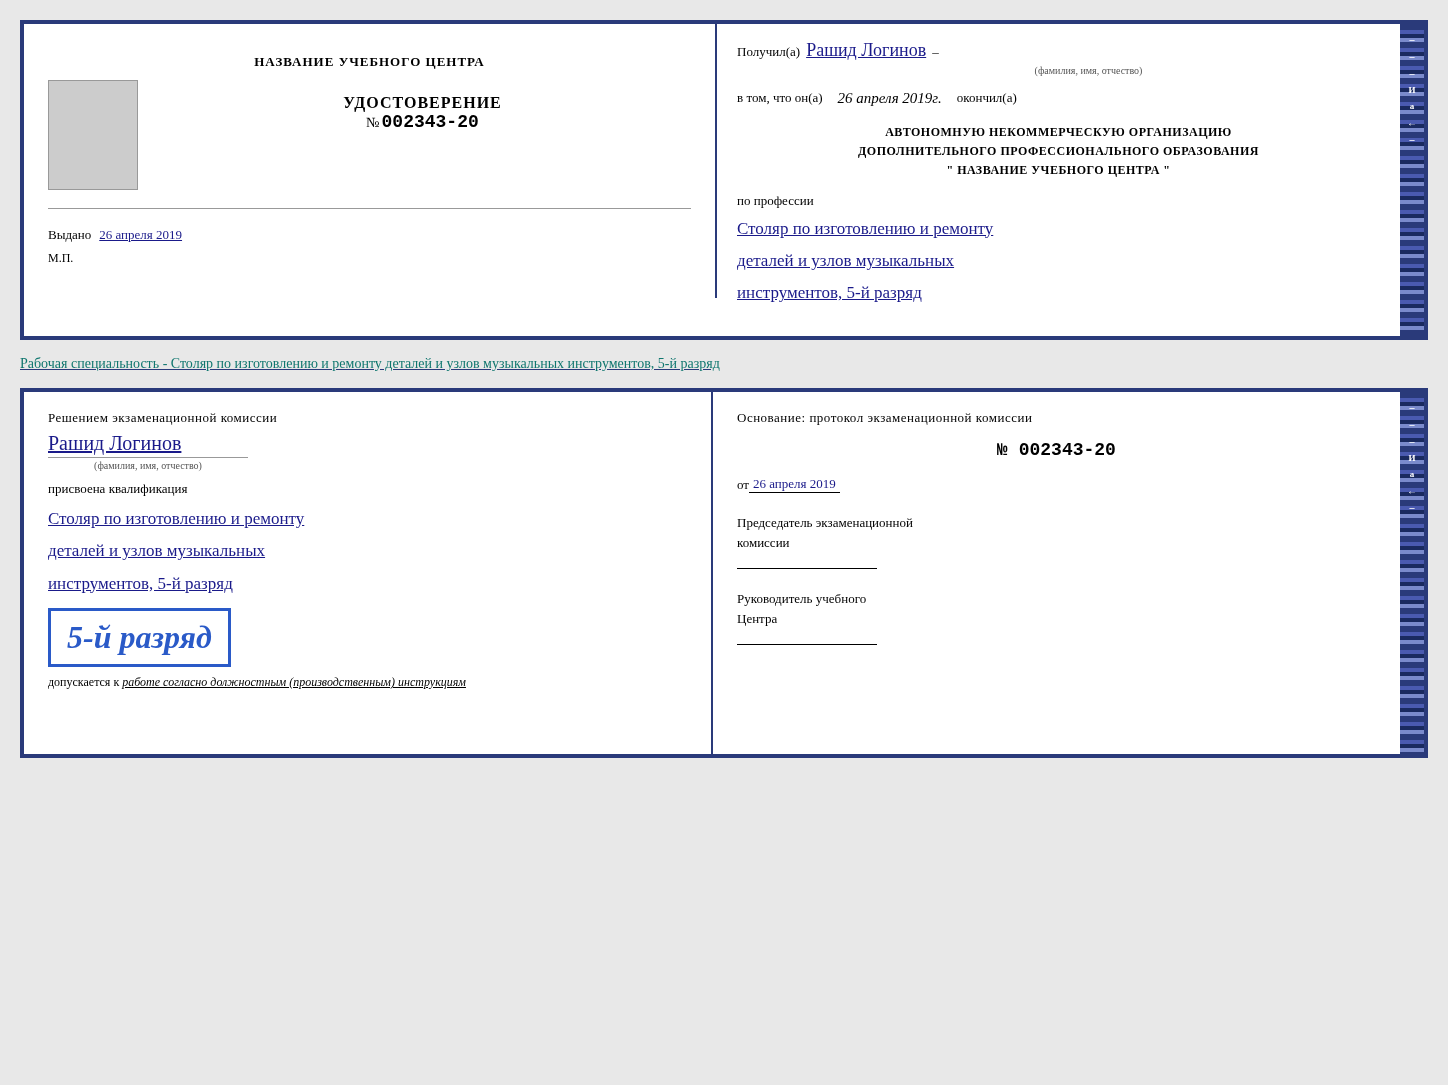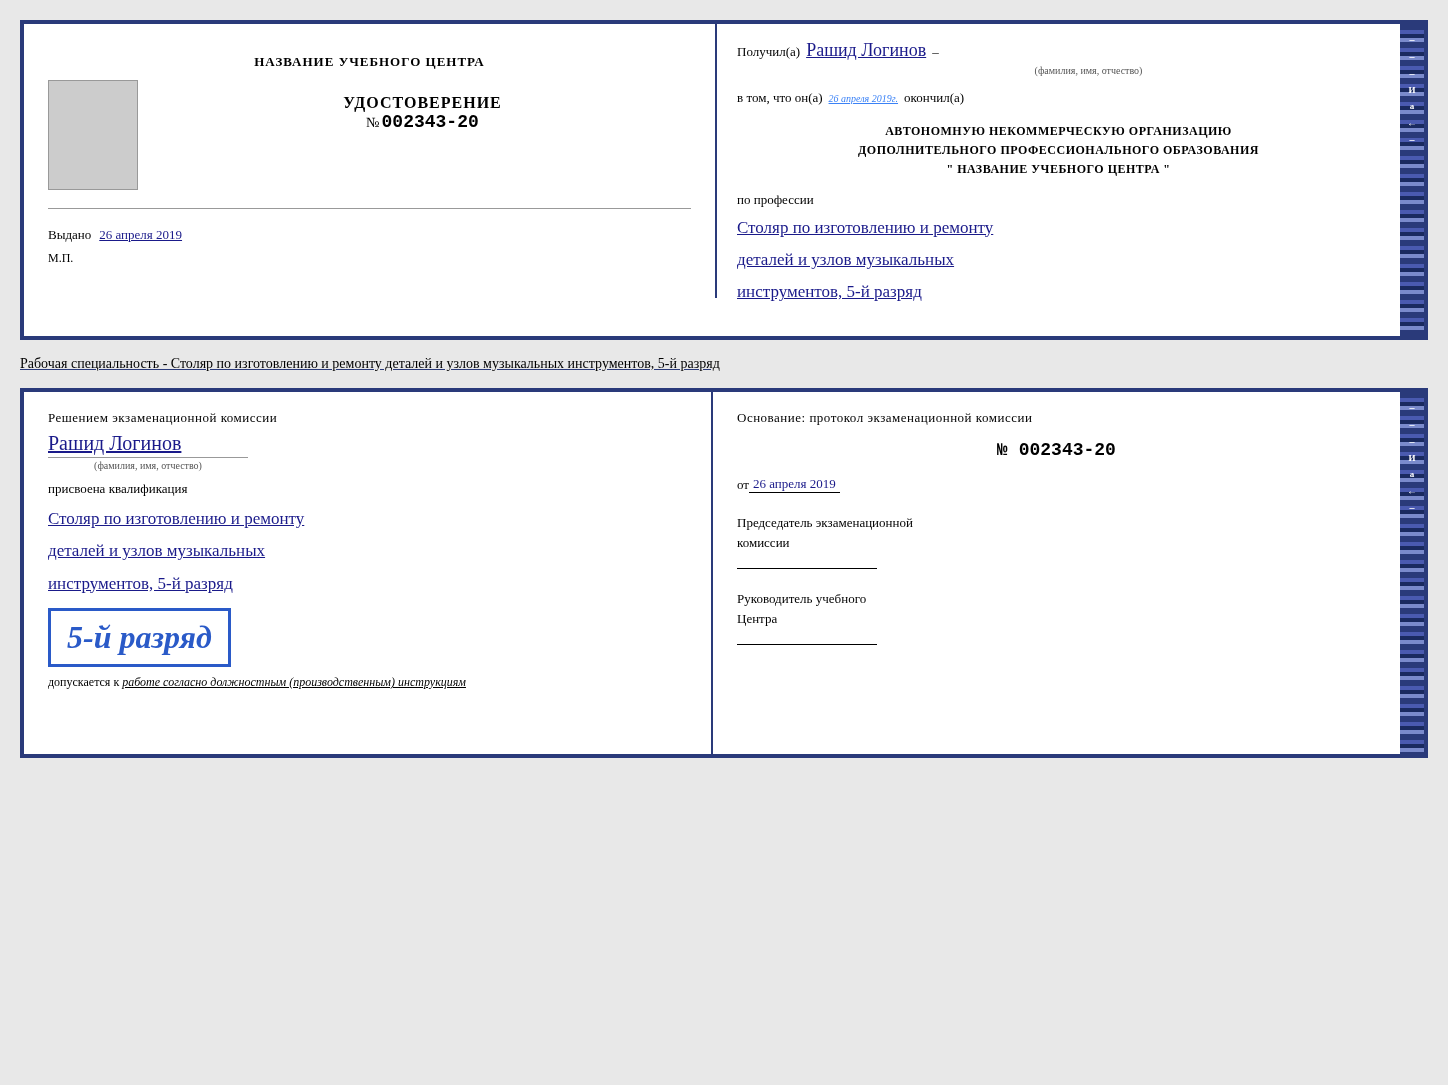--- a/index.html
+++ b/index.html
@@ -136,30 +136,29 @@
       text-align: center;
       color: #555;
       margin-bottom: 14px;
       margin-left: 60px;
     }
 
     .vtom-line {
       font-size: 13px;
       margin-bottom: 16px;
       display: flex;
-      align-items: center;
-      gap: 6px;
+      align-items: flex-start;
+      gap: 15px;
     }
 
     .vtom-date {
       font-family: 'Segoe Script', cursive;
-      font-size: 10px;
-      color: #3b82f6;
+      font-size: 15px;
+      color: #000000;
       font-style: italic;
-      text-decoration: underline;
     }
 
     .okonchil-text {
       font-size: 13px;
     }
 
     .org-block {
       font-size: 12px;
       text-align: center;
       line-height: 1.6;
@@ -178,21 +177,21 @@
       font-family: 'Segoe Script', 'Brush Script MT', cursive;
       font-size: 17px;
       color: #1a1a8a;
       line-height: 1.9;
       text-decoration: underline;
     }
 
     
     .specialty-label {
       font-size: 14px;
-      color: #000000;
+      color: #0f766e;
       padding: 4px 0;
       text-decoration: underline;
       text-decoration-color: #2a3a7a;
     }
 
     
     .bottom-left {
       padding: 18px 24px;
     }
 

